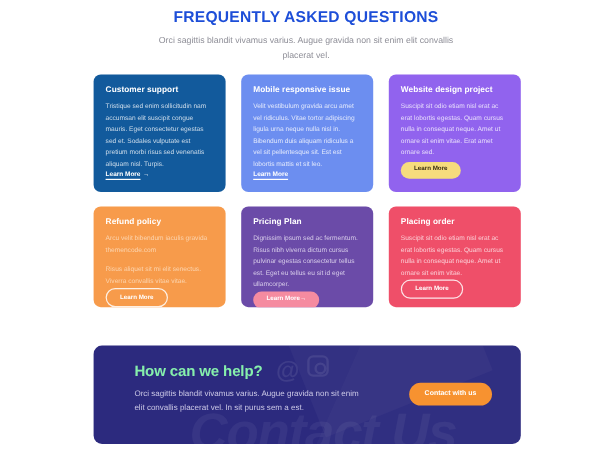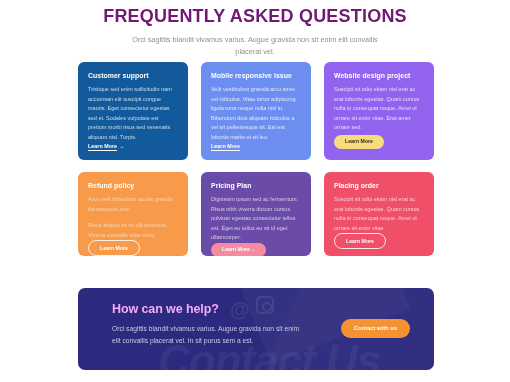--- a/index.html
+++ b/index.html
@@ -7,24 +7,24 @@
     width: 510px; height: 382px;
     background: #ffffff;
     font-family: "Liberation Sans", sans-serif;
     overflow: hidden;
   }
   .page { position: relative; width: 510px; height: 382px; background:#fff; }
 
   
   .head { padding-top: 6px; text-align: center; }
   .head h1 {
-    font-size: 18px;
+    font-size: 13px;
     font-weight: 700;
     letter-spacing: .2px;
-    color: #701a75;
+    color: #1d4ed8;
   }
   .head p {
     margin: 7px auto 0;
     width: 252px;
     font-size: 7.3px;
     line-height: 1.62;
     color: #8e8e97;
   }
 
   
@@ -165,21 +165,21 @@
     border: 2.2px solid rgba(255,255,255,.09);
   }
   .cta-body {
     position: relative;
     padding: 14px 0 0 34px;
     z-index: 2;
   }
   .cta-body h2 {
     font-size: 12.5px;
     font-weight: 700;
-    color: #f0abfc;
+    color: #86efac;
     letter-spacing: -.1px;
   }
   .cta-body p {
     margin-top: 7px;
     width: 196px;
     font-size: 6.7px;
     line-height: 1.72;
     color: #cbc8e6;
   }
   .cta-btn {

